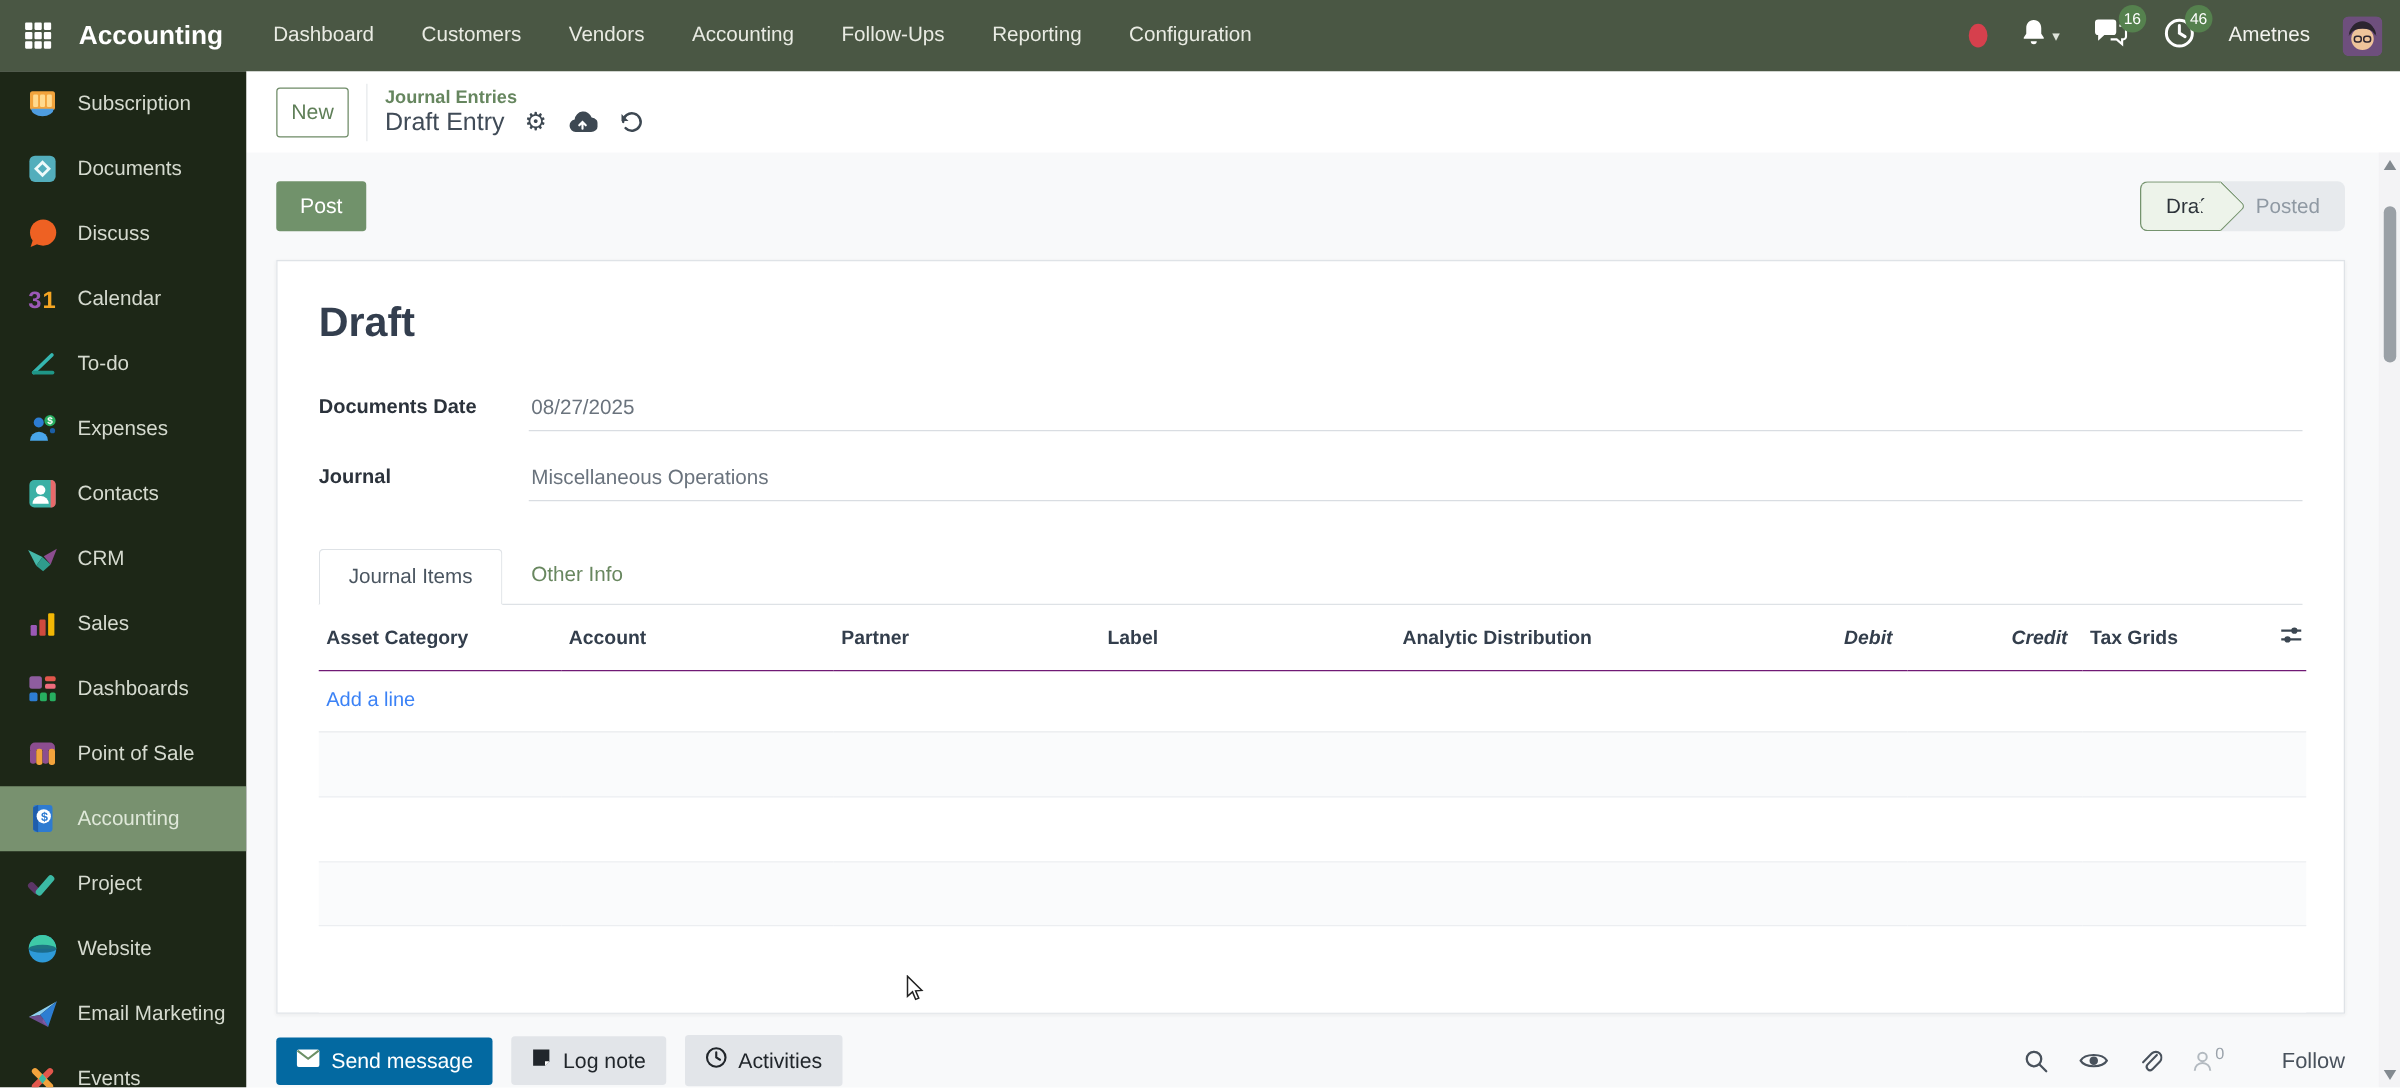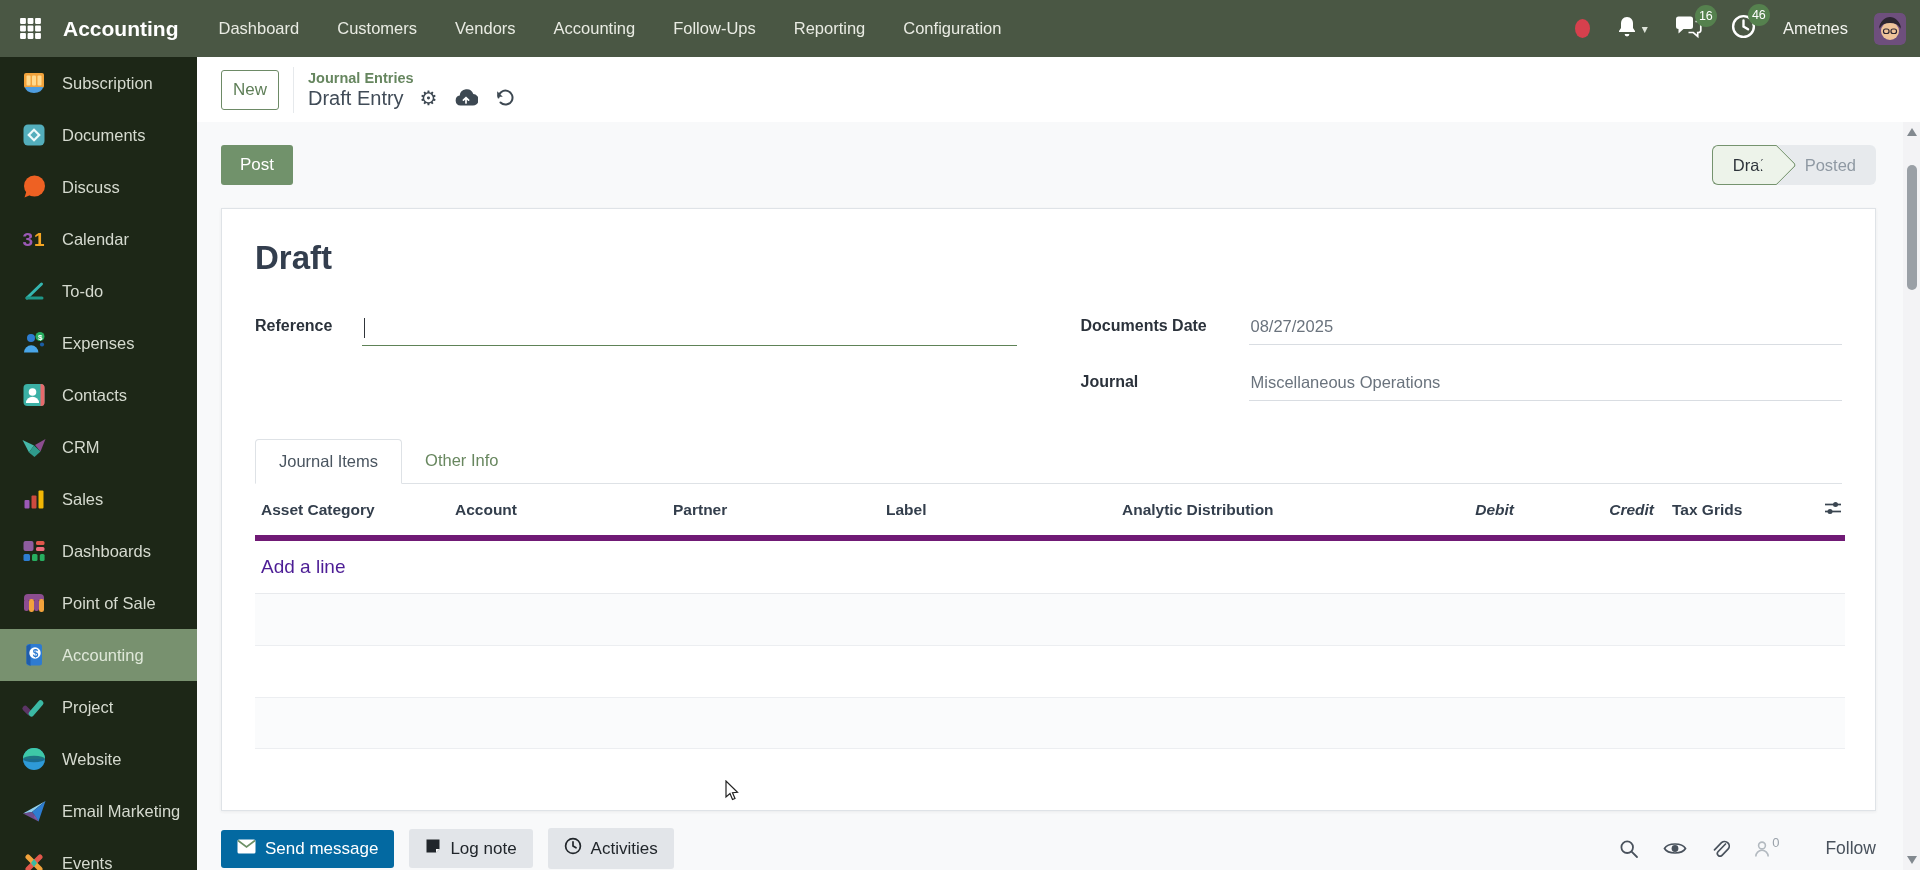--- a/index.html
+++ b/index.html
@@ -76,25 +76,25 @@
   .text-caret { display:inline-block; width:1px; height:20px; background:#30353a; vertical-align:middle; }
 
   .tabs { margin-top:38px; display:flex; border-bottom:1px solid #dee2e6; }
   .tab { padding:12px 23px; font-size:16.5px; cursor:pointer; }
   .tab.active { border:1px solid #dee2e6; border-bottom:1px solid #fff; margin-bottom:-1px;
     color:#4a5560; border-radius:4px 4px 0 0; background:#fff; }
   .tab.inactive { color:#68875f; }
 
   table.jtable { width:100%; border-collapse:collapse; table-layout:fixed; }
   .jtable th { font-size:15.5px; font-weight:700; color:#333e4c; text-align:left;
-    padding:15px 6px 14px 6px; border-bottom:6px solid #701a75; white-space:nowrap; overflow:hidden; }
+    padding:15px 6px 14px 6px; border-bottom:1px solid #701a75; white-space:nowrap; overflow:hidden; }
   .jtable th.num { text-align:right; padding-right:12px;font-style:italic; }
   .jtable th.iconcol { text-align:right; padding-right:2px; }
   .addline-cell { padding:15px 6px; border-bottom:1px solid #e8eaed; }
-  .addline { color:#4c1d95; font-size:19px; cursor:pointer; }
+  .addline { color:#3b82f6; font-size:16px; cursor:pointer; }
   tr.empty-a td { background:#fafbfc; border-bottom:1px solid #eceef1; }
   tr.empty-b td { background:#fff; border-bottom:1px solid #eceef1; }
   .sliders-btn { cursor:pointer; display:inline-flex; }
 
   .chatter { margin:17px 44px 0 24px; display:flex; align-items:center; }
   .chat-btn { display:flex; align-items:center; gap:9px; font-size:17px; padding:9px 16px;
     border:none; border-radius:3px; cursor:pointer; font-family:inherit; }
   .chat-btn.primary { background:#0369a1; color:#fff; }
   .chat-btn.secondary { background:#e2e5e9; color:#21262b; margin-left:15px; }
   .chatter-right { margin-left:auto; display:flex; align-items:center; gap:24px; }
@@ -383,26 +383,20 @@
       <div class="stage-widget">
         <span class="stage-draft">Draft</span>
         <span class="stage-posted">Posted</span>
       </div>
     </div>
 
     <div class="card">
       <div class="sheet-title">Draft</div>
 
       <div class="fields">
-        <div class="fcol">
-          <div class="field-row">
-            <span class="flabel w-left">Reference</span>
-            <div class="fvalue focused"><span class="text-caret"></span><span></span></div>
-          </div>
-        </div>
         <div class="fcol">
           <div class="field-row">
             <span class="flabel w-right">Documents Date</span>
             <div class="fvalue">08/27/2025</div>
           </div>
           <div class="field-row">
             <span class="flabel w-right">Journal</span>
             <div class="fvalue">Miscellaneous Operations</div>
           </div>
         </div>

